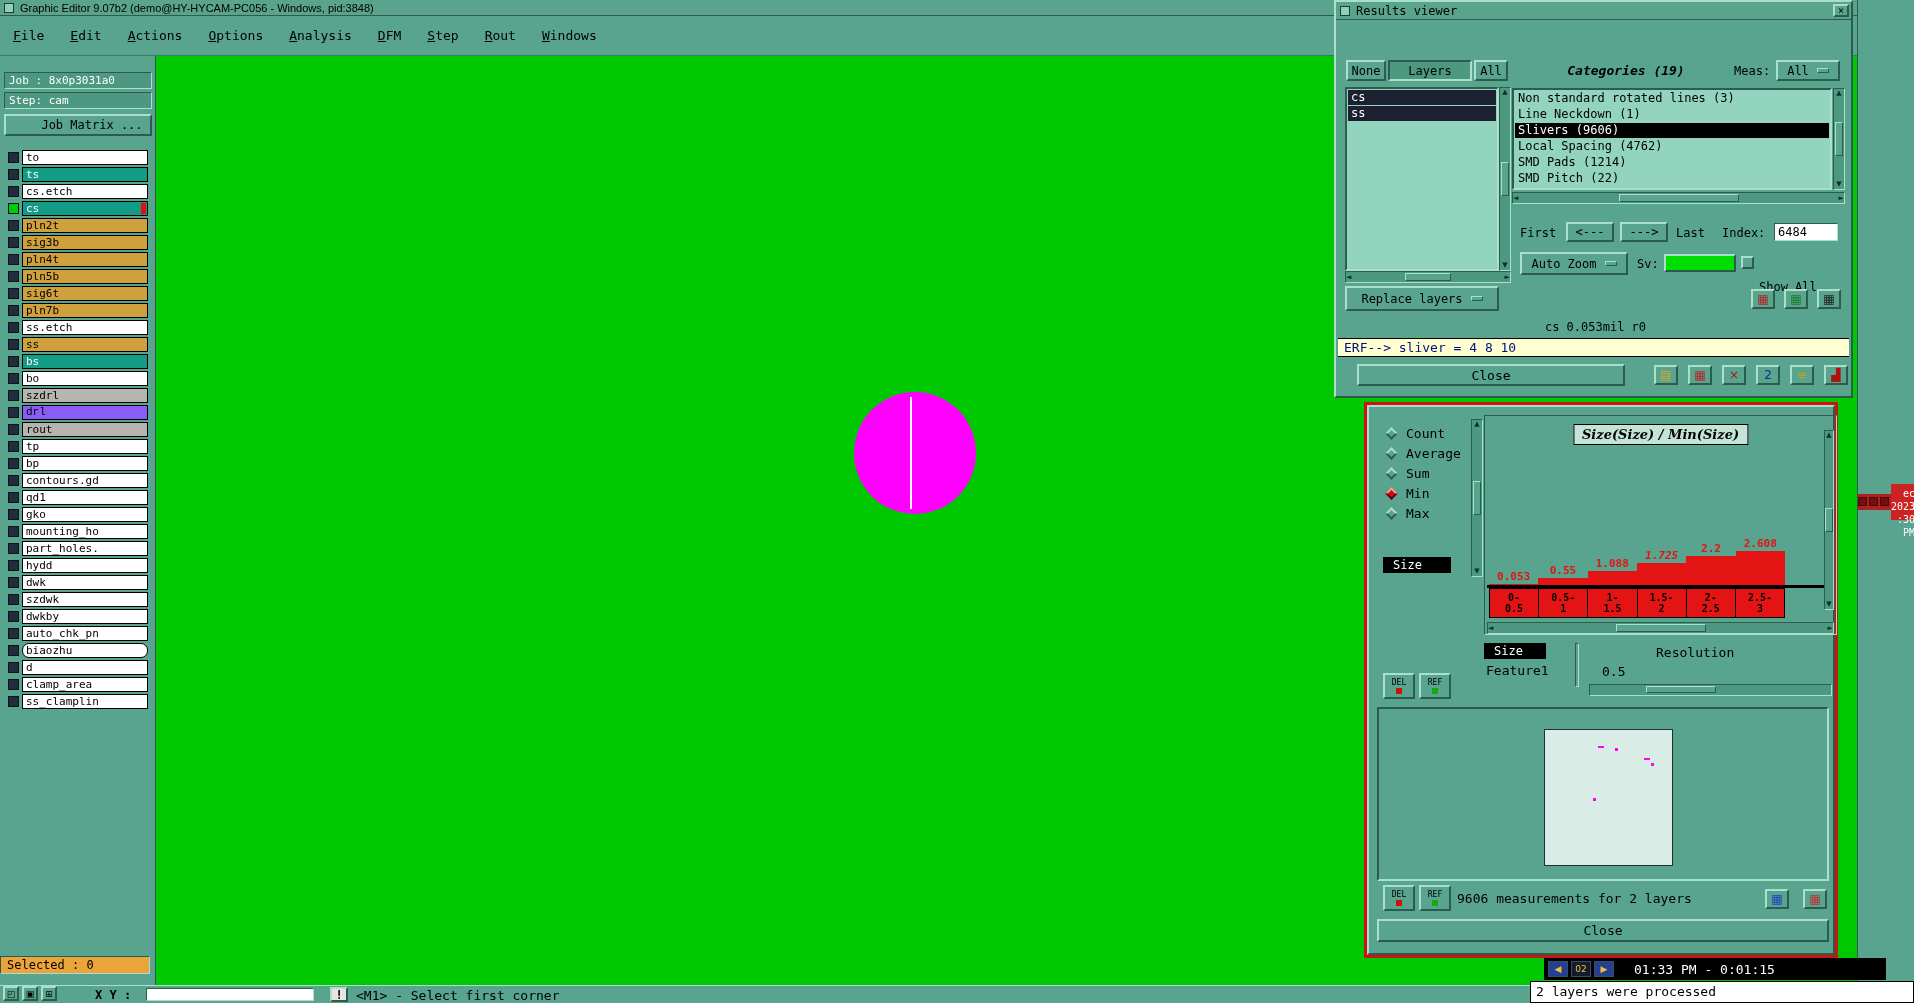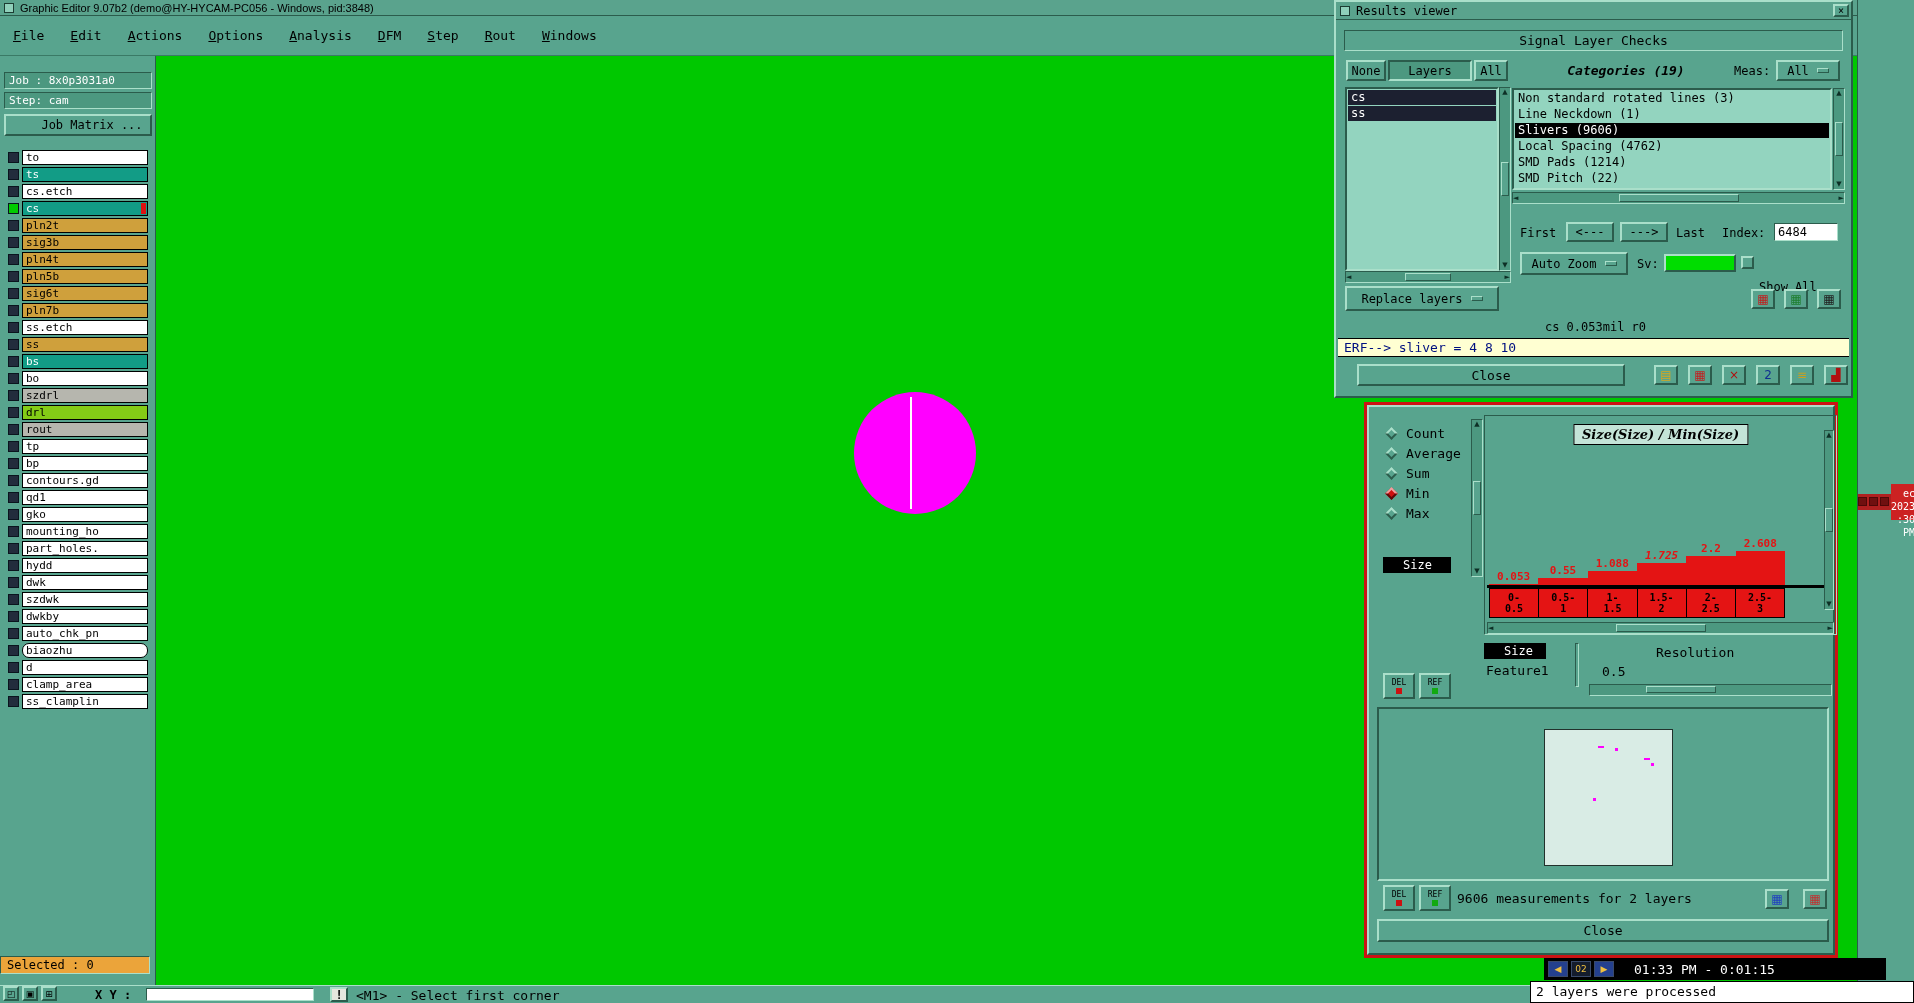--- a/index.html
+++ b/index.html
@@ -58,21 +58,21 @@
   .erf{position:absolute;left:2px;top:336px;width:511px;height:19px;background:#ffffd2;border-top:1px solid #000;border-bottom:1px solid #000;color:#001080;font-size:13px;line-height:17px;padding-left:6px;white-space:pre;}
   .mini-btn{width:24px;height:20px;font-size:12px;}
   .mini-btn .glyph{font-size:12px;line-height:12px;}
 
   
   .mw{left:1364px;top:402px;width:474px;height:556px;background:#58a48e;border:3px solid #cc1414;z-index:21;}
   .stat-row{display:flex;align-items:center;gap:10px;height:20px;cursor:pointer;}
   .diamond{width:9px;height:9px;border:2px solid;border-color:#aadfca #2b5c4c #2b5c4c #aadfca;transform:rotate(45deg);background:#58a48e;}
   .diamond.on{background:#cc1111;border-color:#f0a0a0 #5a0808 #5a0808 #f0a0a0;}
   .stat-label{font-size:13px;}
-  .black-tag{background:#000;color:#fff;font-size:12px;line-height:14px;padding:1px 20px;}
+  .black-tag{background:#000;color:#fff;font-size:12px;line-height:14px;padding:1px 10px;}
   .chart-title{border:1px solid #000;background:#c4e4d8;font-family:"DejaVu Serif",serif;font-style:italic;font-weight:bold;font-size:13px;padding:2px 8px;white-space:nowrap;}
   .bars{position:absolute;left:4px;top:30px;width:296px;height:139px;display:flex;align-items:flex-end;}
   .baseline{position:absolute;left:2px;top:169px;right:2px;height:3px;background:#000;}
   .bins{position:absolute;left:4px;top:172px;width:296px;height:30px;display:flex;}
   .bar-slot{flex:1;display:flex;flex-direction:column;justify-content:flex-end;align-items:center;}
   .bar{width:100%;}
   .bar-val{font-size:11px;font-weight:bold;margin-bottom:1px;white-space:nowrap;}
   .bin-cell{flex:1;border:1px solid #000;border-left:none;display:flex;flex-direction:column;align-items:center;justify-content:center;font-size:10px;line-height:1.15;font-weight:bold;color:#000;}
   .bin-cell:first-child{border-left:1px solid #000;}
   .delref{width:32px;height:26px;display:flex;flex-direction:column;align-items:center;justify-content:center;font-size:8px;line-height:9px;cursor:pointer;}
@@ -239,21 +239,21 @@
         <div class="layer-row">
           <span class="layer-toggle" style="background: rgb(34, 44, 60);"></span>
           <span class="layer-name" style="background: rgb(182, 182, 174); color: rgb(0, 0, 0);">
             <span class="lname">szdrl</span>
 
           </span>
         </div>
 
         <div class="layer-row">
           <span class="layer-toggle" style="background: rgb(34, 44, 60);"></span>
-          <span class="layer-name" style="background: #84cc16; color: rgb(0, 0, 0);">
+          <span class="layer-name" style="background: #8b5cf6; color: rgb(0, 0, 0); font-family: Liberation Mono, monospace;">
             <span class="lname">drl</span>
 
           </span>
         </div>
 
         <div class="layer-row">
           <span class="layer-toggle" style="background: rgb(34, 44, 60);"></span>
           <span class="layer-name" style="background: rgb(182, 182, 174); color: rgb(0, 0, 0);">
             <span class="lname">rout</span>
 
@@ -390,21 +390,20 @@
       </div>
   </div>
   <div class="abs selected-box in1">Selected : 0</div>
 
   <div class="abs rv">
     <div class="rv-titlebar">
       <span class="app-icon"></span>
       <span>Results viewer</span>
       <span class="abs out btn" style="right:2px;top:2px;width:16px;height:13px;font-size:10px;">×</span>
     </div>
-    <div class="rv-header in1">Signal Layer Checks</div>
 
     <div class="abs out btn" style="left:10px;top:58px;width:40px;height:21px;">None</div>
     <div class="abs out btn pressed" style="left:52px;top:58px;width:84px;height:21px;">Layers</div>
     <div class="abs out btn" style="left:138px;top:58px;width:34px;height:21px;">All</div>
     <div class="abs lbl" style="left:200px;top:61px;width:180px;text-align:center;font-style:italic;font-weight:bold;font-size:13px;">Categories (19)</div>
     <div class="abs lbl" style="left:398px;top:62px;">Meas:</div>
     <div class="abs out btn" style="left:440px;top:58px;width:64px;height:21px;">
       <span>All</span>
         <span class="opt-dash"></span>
     </div>

